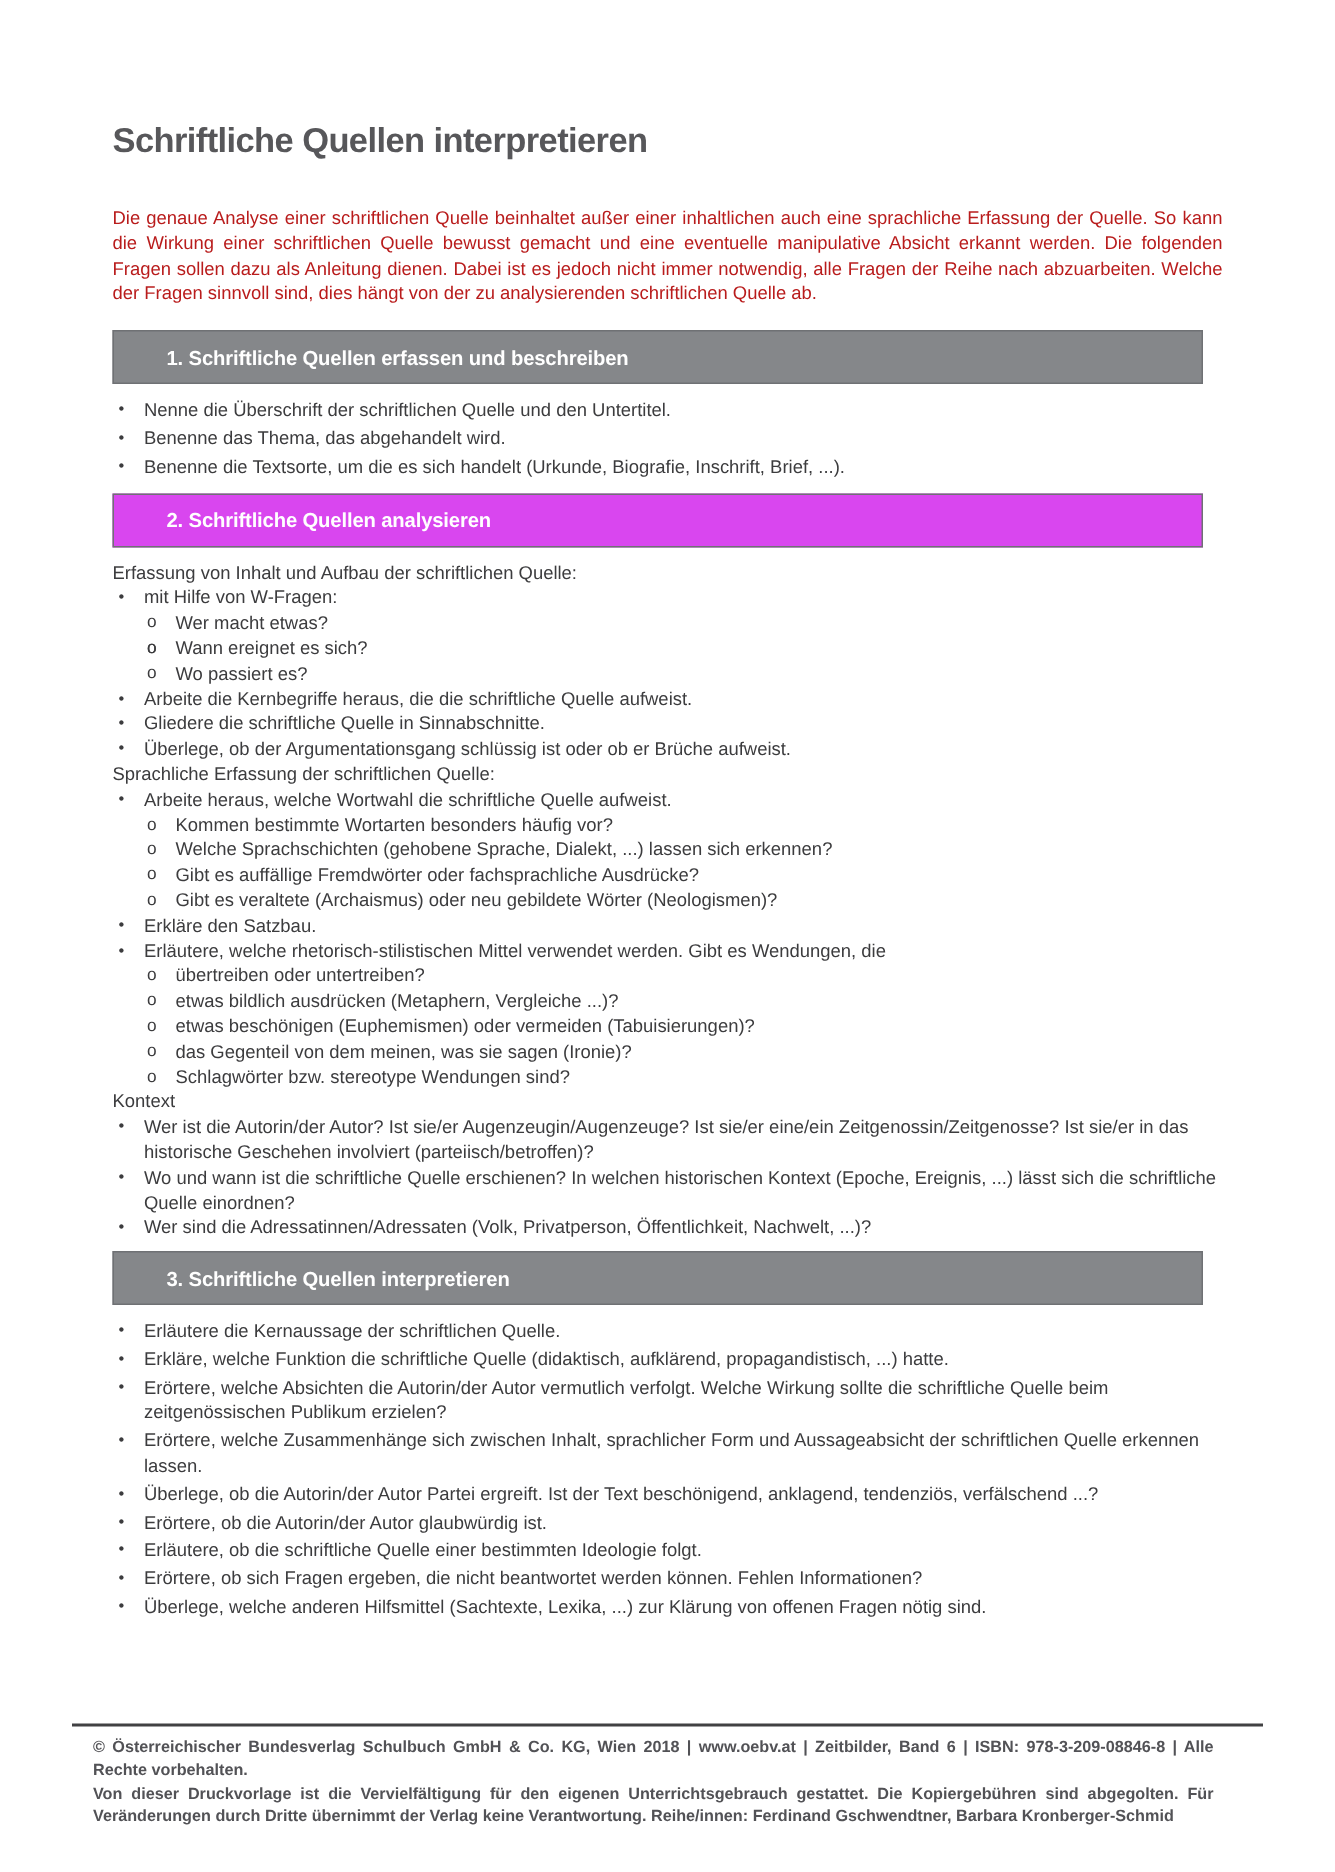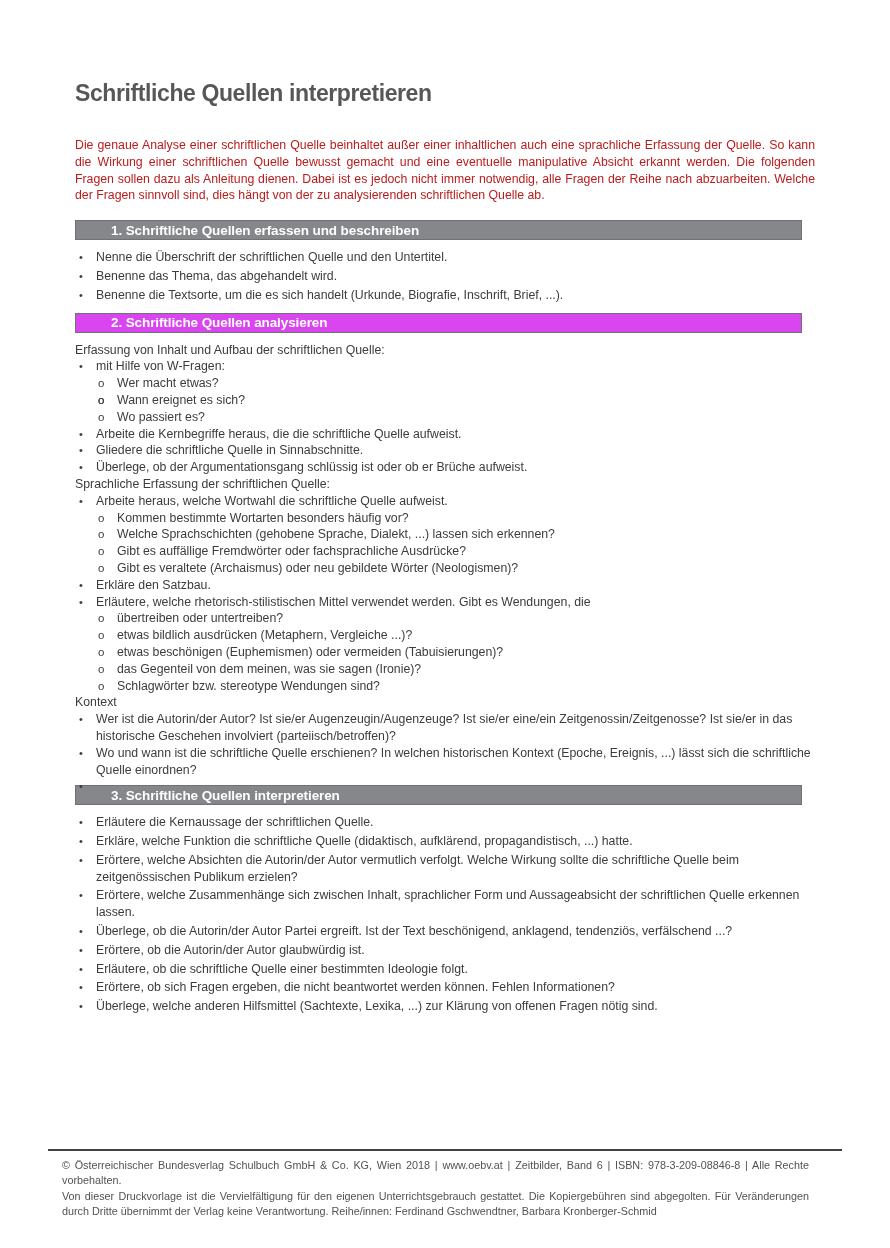--- a/index.html
+++ b/index.html
@@ -17,21 +17,21 @@
     font-size: 23px; line-height: 27px; font-weight: bold;
     color: #57575a; letter-spacing: -0.4px;
   }
   .intro {
     margin: 30px 0 16px 0;
     font-size: 12.3px; line-height: 16.8px;
     text-align: justify; color: #b91c1c;
   }
 
   .section-heading {
-    width: 727px; height: 20px; box-sizing: border-box;
+    width: 727px; height: 36px; box-sizing: border-box;
     background: #85878a; border: 1px solid #6f7174;
     color: #ffffff; font-weight: bold; font-size: 13.5px; letter-spacing: -0.1px;
     display: flex; align-items: center; padding-left: 35px;
   }
   .section-body { padding: 9px 0 7px 0; }
 
   .block {
     position: relative; padding-left: 21px;
     font-size: 12.3px; line-height: 16.8px; color: #3c3c3e;
   }
@@ -41,21 +41,21 @@
   .sub .marker { left: 23px; font-size: 11.5px; }
   .sec-1 .block, .sec-3 .block { margin-bottom: 2px; }
 
   .footer { position: absolute; left: 48px; top: 1149px; width: 794px; }
   .footer-rule { height: 2px; background: #414143; width: 100%; }
   .footer-text {
     margin: 7px 0 0 0; padding-left: 14px; padding-right: 33px;
     font-size: 10.8px; line-height: 15.3px; color: #525256;
     text-align: justify;
   }
-  .footer-text div { margin: 0; }
+  .footer-text div { margin: 0; font-weight: bold; }
 </style>
 </head>
 <body>
 
 <div class="page">
   <div class="content">
     <h1 class="doc-title" style="color: rgb(87, 87, 90);">Schriftliche Quellen interpretieren</h1>
     <p class="intro">Die genaue Analyse einer schriftlichen Quelle beinhaltet außer einer inhaltlichen auch eine sprachliche Erfassung der Quelle. So kann die Wirkung einer schriftlichen Quelle bewusst gemacht und eine eventuelle manipulative Absicht erkannt werden. Die folgenden Fragen sollen dazu als Anleitung dienen. Dabei ist es jedoch nicht immer notwendig, alle Fragen der Reihe nach abzuarbeiten. Welche der Fragen sinnvoll sind, dies hängt von der zu analysierenden schriftlichen Quelle ab.</p>
     <div id="sections">
         <section class="sec-1">
@@ -87,21 +87,21 @@
             <div class="block bullet"><span class="marker">•</span><span class="text">Erkläre den Satzbau.</span></div>
             <div class="block bullet"><span class="marker">•</span><span class="text">Erläutere, welche rhetorisch-stilistischen Mittel verwendet werden. Gibt es Wendungen, die</span></div>
             <div class="block sub"><span class="marker">o</span><span class="text">übertreiben oder untertreiben?</span></div>
             <div class="block sub"><span class="marker">o</span><span class="text">etwas bildlich ausdrücken (Metaphern, Vergleiche ...)?</span></div>
             <div class="block sub"><span class="marker">o</span><span class="text">etwas beschönigen (Euphemismen) oder vermeiden (Tabuisierungen)?</span></div>
             <div class="block sub"><span class="marker">o</span><span class="text">das Gegenteil von dem meinen, was sie sagen (Ironie)?</span></div>
             <div class="block sub"><span class="marker">o</span><span class="text">Schlagwörter bzw. stereotype Wendungen sind?</span></div>
             <div class="block plain"><span class="text">Kontext</span></div>
             <div class="block bullet"><span class="marker">•</span><span class="text">Wer ist die Autorin/der Autor? Ist sie/er Augenzeugin/Augenzeuge? Ist sie/er eine/ein Zeitgenossin/Zeitgenosse? Ist sie/er in das historische Geschehen involviert (parteiisch/betroffen)?</span></div>
             <div class="block bullet"><span class="marker">•</span><span class="text">Wo und wann ist die schriftliche Quelle erschienen? In welchen historischen Kontext (Epoche, Ereignis, ...) lässt sich die schriftliche Quelle einordnen?</span></div>
-            <div class="block bullet"><span class="marker">•</span></div>
+            <div class="block bullet"><span class="marker">•</span><span class="text">Wer sind die Adressatinnen/Adressaten (Volk, Privatperson, Öffentlichkeit, Nachwelt, ...)?</span></div>
           </div>
         </section>
         <section class="sec-3">
           <div class="section-heading" style="background: rgb(133, 135, 138); border-color: rgb(111, 113, 116); color: rgb(255, 255, 255);">3. Schriftliche Quellen interpretieren</div>
           <div class="section-body">
             <div class="block bullet"><span class="marker">•</span><span class="text">Erläutere die Kernaussage der schriftlichen Quelle.</span></div>
             <div class="block bullet"><span class="marker">•</span><span class="text">Erkläre, welche Funktion die schriftliche Quelle (didaktisch, aufklärend, propagandistisch, ...) hatte.</span></div>
             <div class="block bullet"><span class="marker">•</span><span class="text">Erörtere, welche Absichten die Autorin/der Autor vermutlich verfolgt. Welche Wirkung sollte die schriftliche Quelle beim zeitgenössischen Publikum erzielen?</span></div>
             <div class="block bullet"><span class="marker">•</span><span class="text">Erörtere, welche Zusammenhänge sich zwischen Inhalt, sprachlicher Form und Aussageabsicht der schriftlichen Quelle erkennen lassen.</span></div>
             <div class="block bullet"><span class="marker">•</span><span class="text">Überlege, ob die Autorin/der Autor Partei ergreift. Ist der Text beschönigend, anklagend, tendenziös, verfälschend ...?</span></div>

